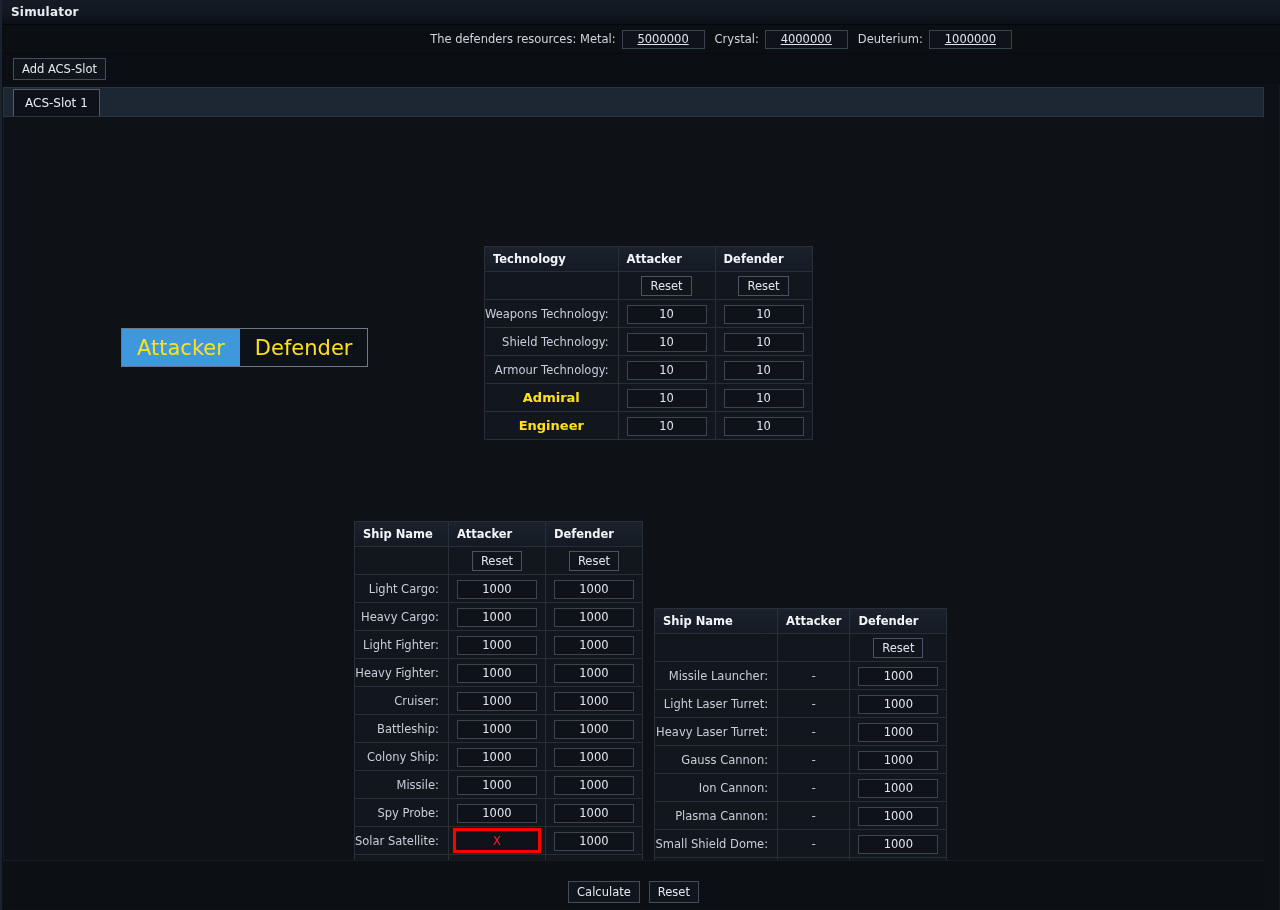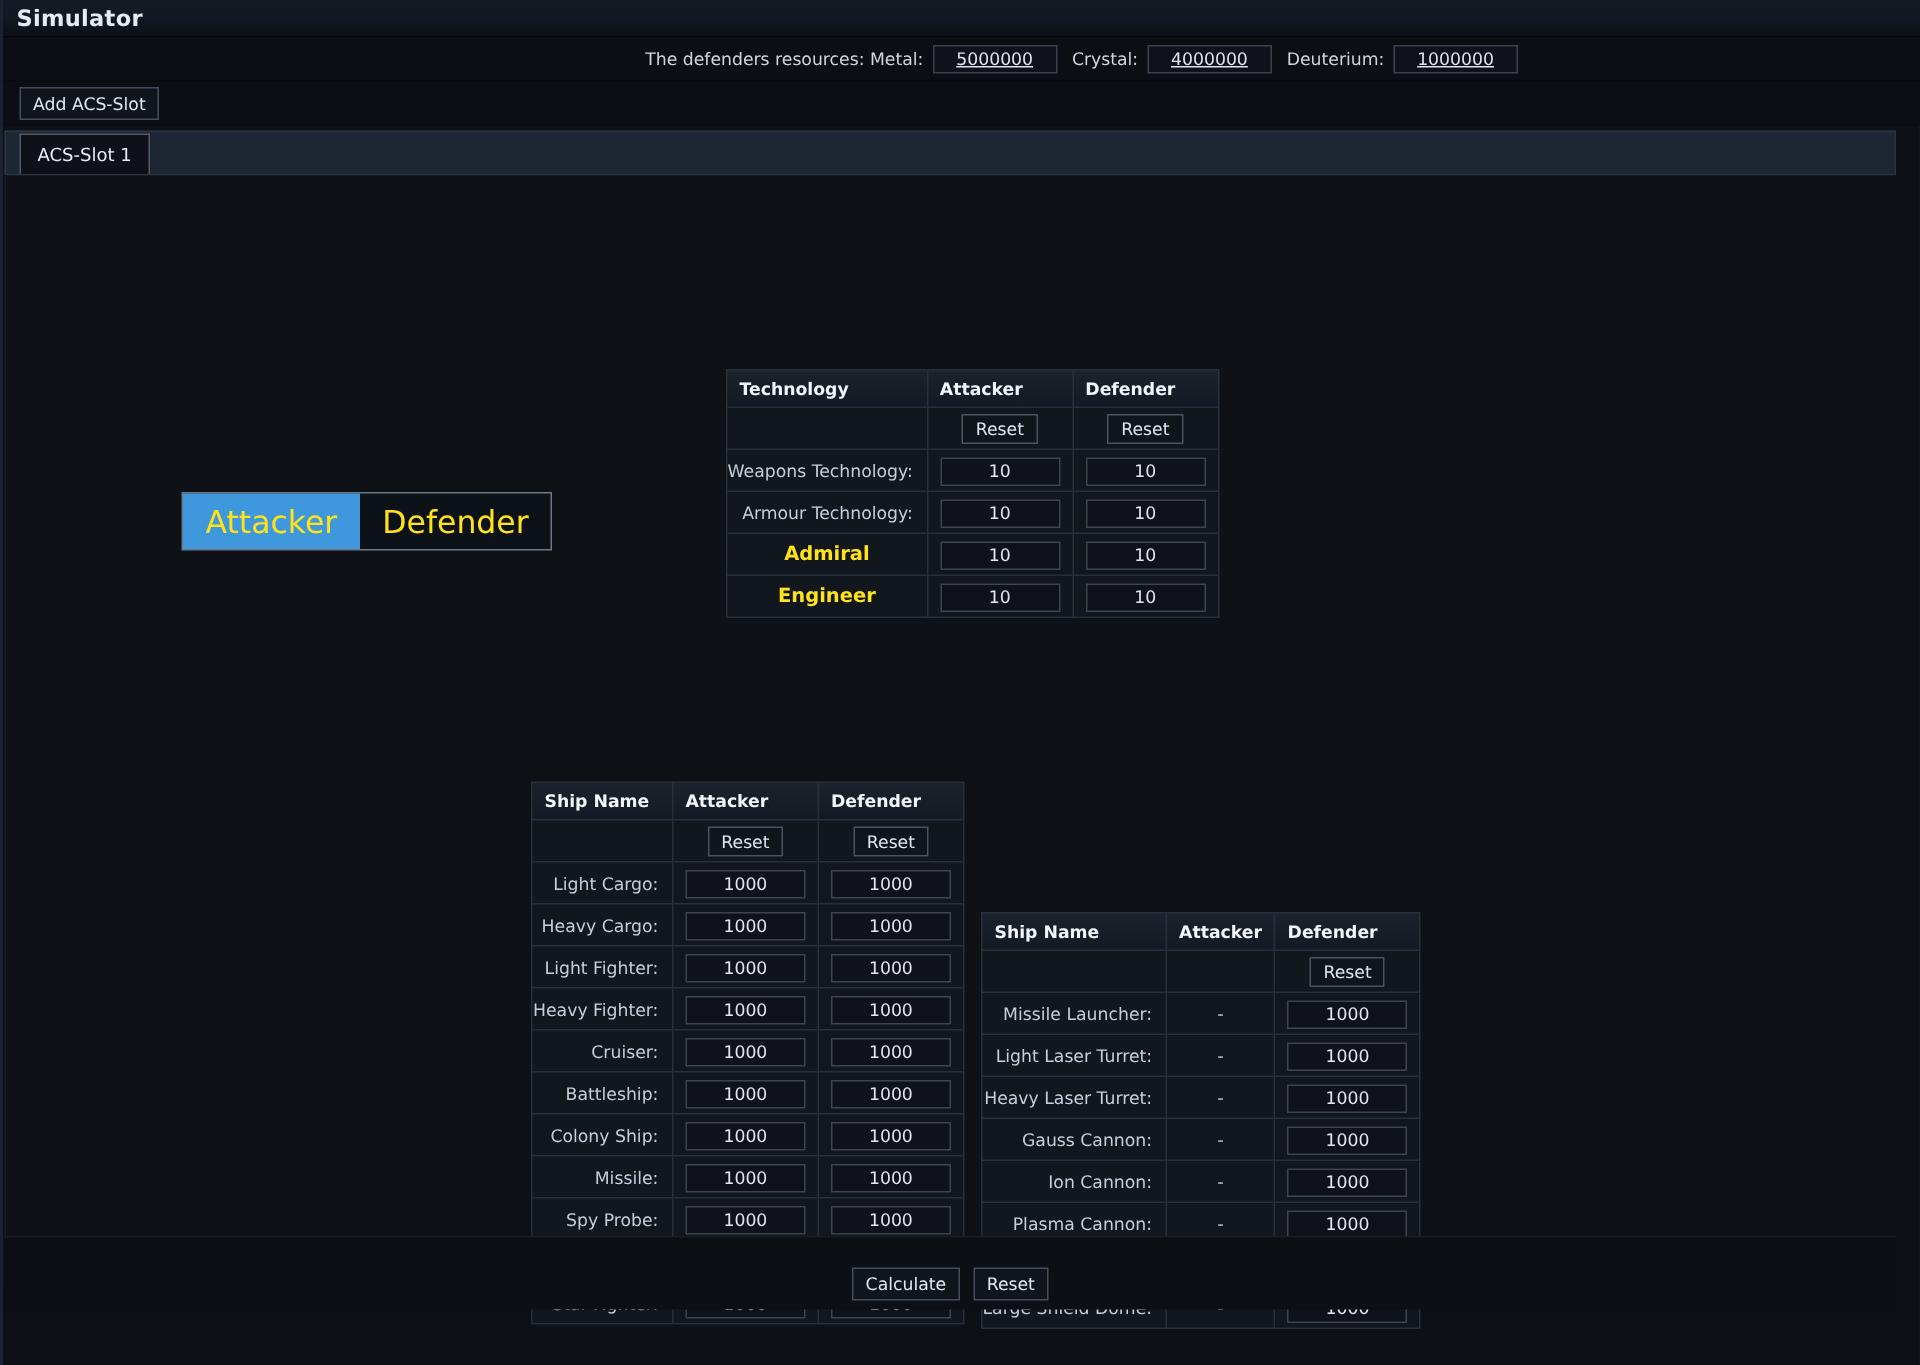--- a/index.html
+++ b/index.html
@@ -22,21 +22,21 @@
   
   .titlebar {
     position: absolute; left: 0; top: 0;
     width: 1280px; height: 25px;
     background: linear-gradient(to bottom, #141b24 0%, #111821 55%, #0b1016 100%);
     border-bottom: 1px solid #05070a;
     display: flex; align-items: center;
   }
   .titlebar .title {
     color: #e8ecf2;
-    font-size: 15px;
+    font-size: 12px;
     font-weight: bold;
     padding-left: 9px;
     letter-spacing: 0.2px;
   }
 
   
   .resbar {
     position: absolute; left: 0; top: 25px;
     width: 1280px; height: 29px;
     background: #0b0e13;
@@ -213,21 +213,21 @@
   #ships-table td.lbl { width: 90px; }
   #ships-table td.cell, #ships-table th.colhead { width: 96px; }
 
   #defense-table { left: 650px; top: 491px; }
   #defense-table td.lbl { width: 110px; }
   #defense-table td.dash { width: 60px; }
   #defense-table td.cell { width: 96px; }
 
   
   .footer {
-    position: absolute; left: 1px; top: 824px;
+    position: absolute; left: 1px; top: 860px;
     width: 1261px; height: 49px;
     background: #0c0f14;
     border-top: 1px solid #171c24;
     display: flex; align-items: center; justify-content: center;
     gap: 9px;
     padding-top: 14px;
   }
 </style>
 </head>
 <body>
@@ -277,20 +277,25 @@
             <td class="lbl"></td>
             <td class="cell"><button class="reset-btn">Reset</button></td>
             <td class="cell"><button class="reset-btn">Reset</button></td>
           </tr>
           <tr>
             <td class="lbl">Weapons Technology:</td>
             <td class="cell"><input class="cell-input" type="text" value="10" style=""></td>
             <td class="cell"><input class="cell-input" type="text" value="10" style=""></td>
           </tr>
           <tr>
+            <td class="lbl">Shield Technology:</td>
+            <td class="cell"><input class="cell-input" type="text" value="10" style=""></td>
+            <td class="cell"><input class="cell-input" type="text" value="10" style=""></td>
+          </tr>
+          <tr>
             <td class="lbl">Armour Technology:</td>
             <td class="cell"><input class="cell-input" type="text" value="10" style=""></td>
             <td class="cell"><input class="cell-input" type="text" value="10" style=""></td>
           </tr>
           <tr>
             <td class="lbl lbl-hero">Admiral</td>
             <td class="cell"><input class="cell-input" type="text" value="10" style=""></td>
             <td class="cell"><input class="cell-input" type="text" value="10" style=""></td>
           </tr>
           <tr>

